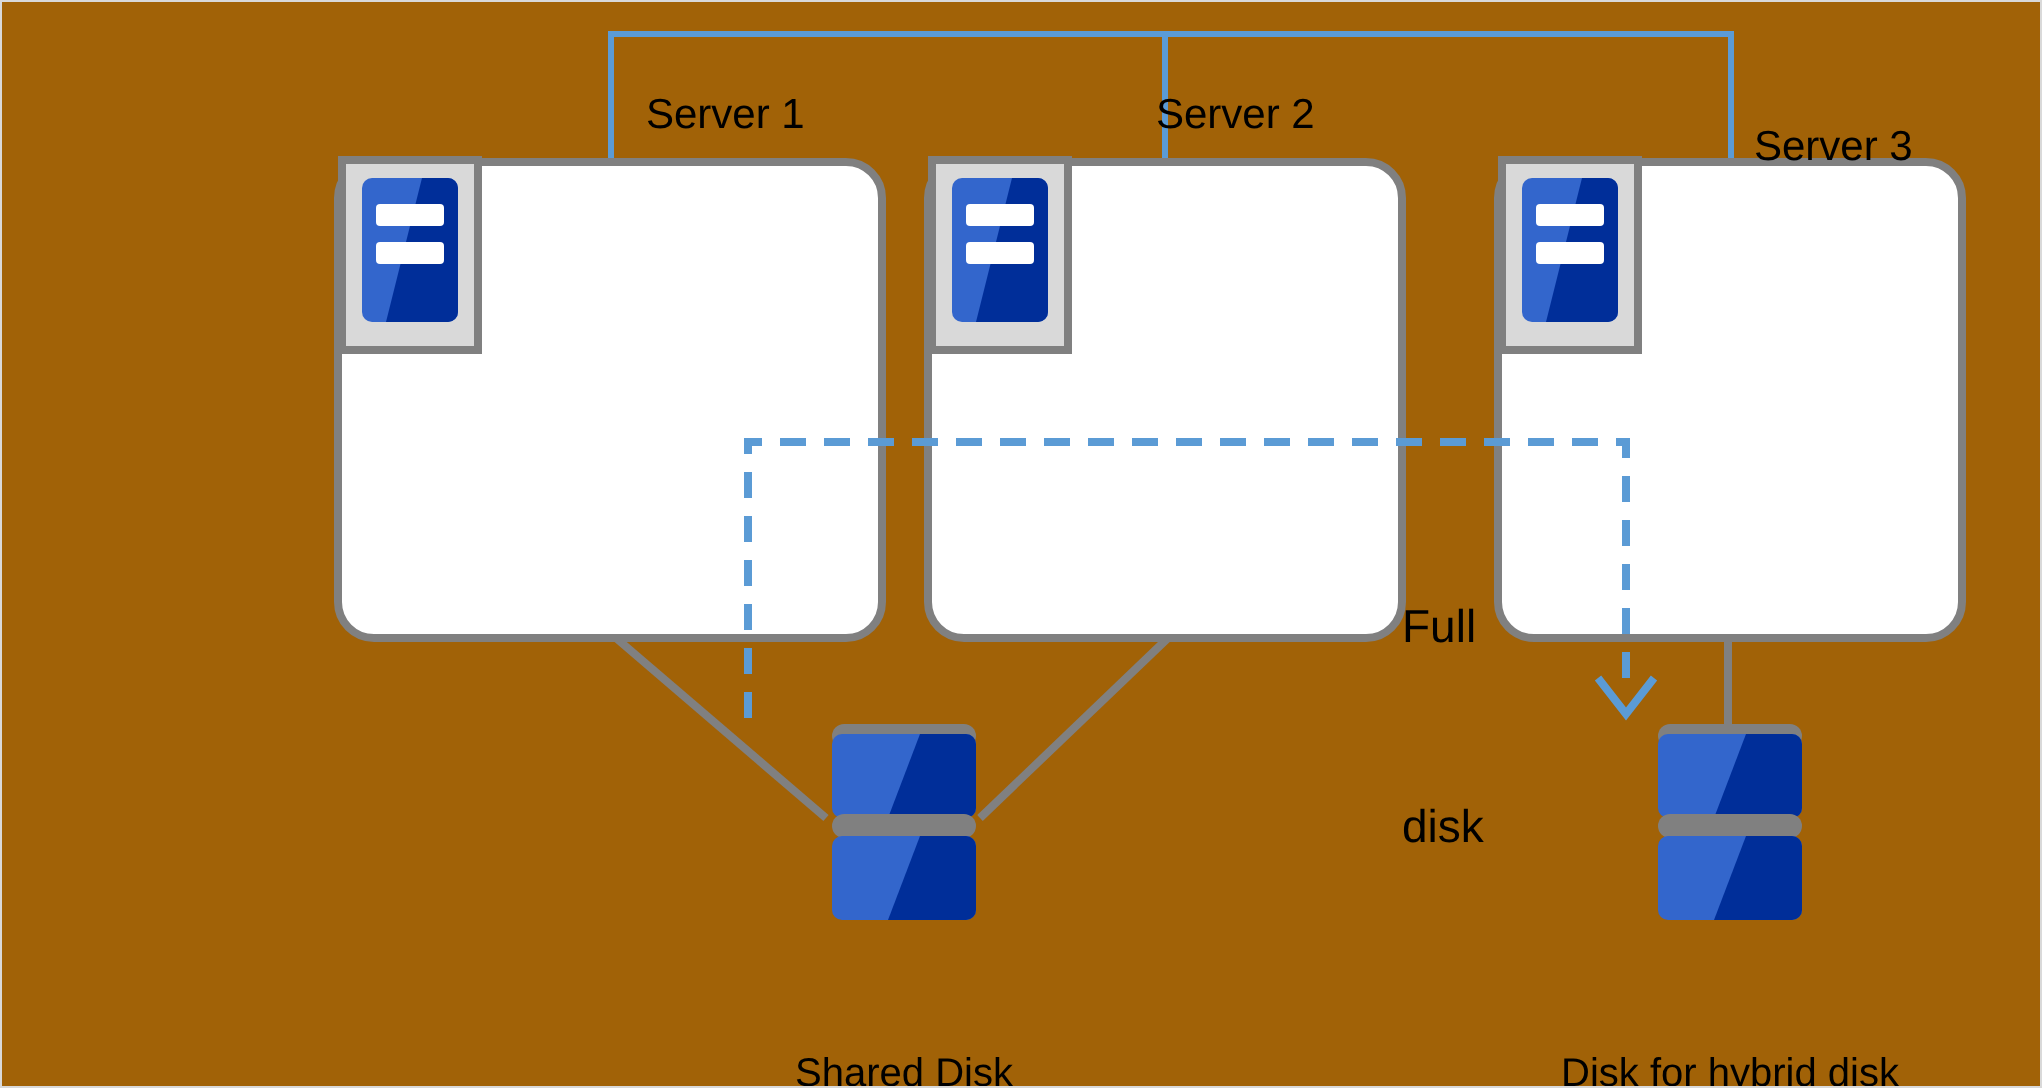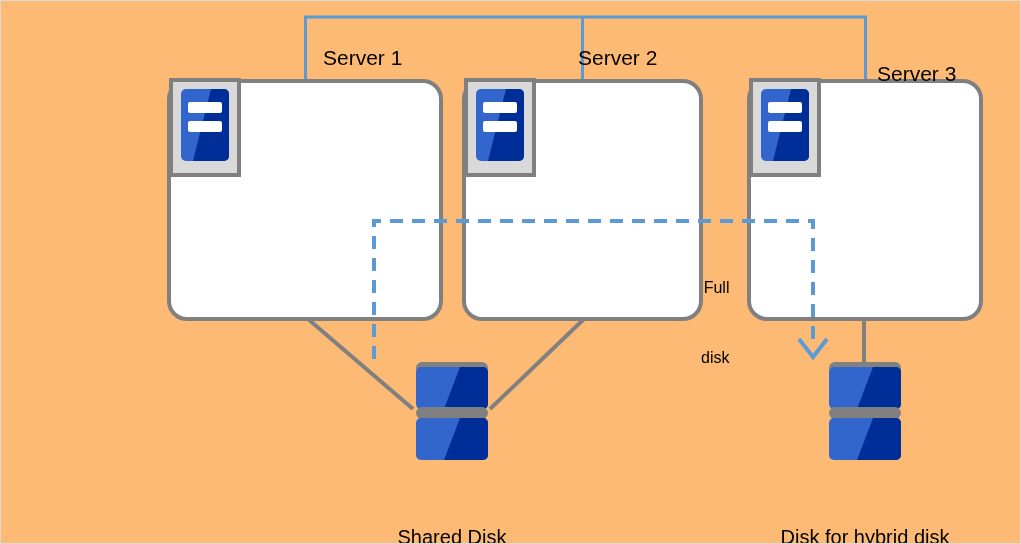--- a/index.html
+++ b/index.html
@@ -8,21 +8,21 @@
     padding: 0;
     background: #ffffff;
   }
   body {
     font-family: "Liberation Sans", sans-serif;
   }
   #canvas {
     position: relative;
     width: 1021px;
     height: 544px;
-    background: #fdba74;
+    background: #a16207;
     border: 1px solid #d9d9d9;
     box-sizing: border-box;
     overflow: hidden;
   }
   #diagram-svg {
     position: absolute;
     left: 0;
     top: 0;
     width: 1021px;
     height: 544px;
@@ -31,22 +31,22 @@
     position: absolute;
     color: #000000;
     font-family: "Liberation Sans", sans-serif;
     white-space: pre;
     line-height: 1.28;
   }
   .server-label {
     font-size: 21px;
   }
   .fullcopy-label {
-    font-size: 16px;
-    text-align: right;
+    font-size: 23px;
+    text-align: left;
     line-height: 1.45;
   }
   .disk-caption {
     font-size: 20px;
     text-align: center;
     line-height: 1.3;
   }
 </style>
 </head>
 <body>

